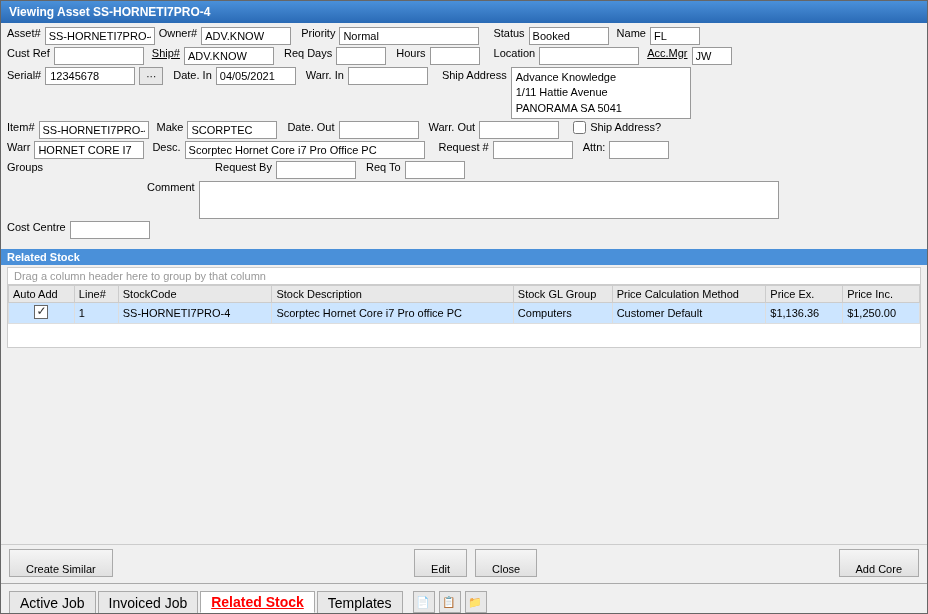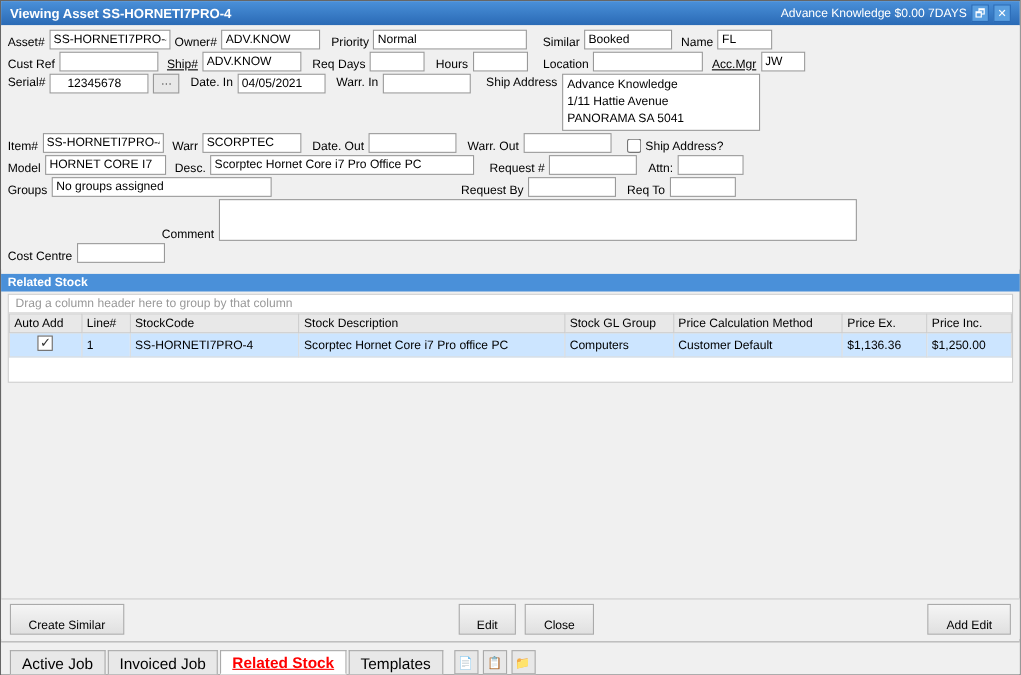--- a/index.html
+++ b/index.html
@@ -22,21 +22,21 @@
       color: white;
       width: 16px;
       height: 16px;
       display: flex; align-items: center; justify-content: center;
       cursor: pointer;
       font-size: 10px;
     }
 
     .form-row {
       display: flex;
-      align-items: flex-end;
+      align-items: flex-start;
       gap: 4px;
       margin-bottom: 2px;
     }
 
     label {
       font-size: 11px;
       white-space: nowrap;
       min-width: fit-content;
     }
 
@@ -195,37 +195,32 @@
       font-size: 10px;
     }
   </style>
 </head>
 <body>
 
 <div class="window">
 
   <div class="title-bar">
     <span class="title-bar-left">Viewing Asset SS-HORNETI7PRO-4</span>
-    <div class="title-bar-right">
-      <span>Advance Knowledge $0.00 7DAYS</span>
-      <div class="title-bar-btn">🗗</div>
-      <div class="title-bar-btn">✕</div>
-    </div>
   </div>
 
   <div style="padding: 4px 6px; background: #f0f0f0;">
 
     <div class="form-row">
       <label>Asset#</label>
       <input type="text" class="field-md" value="SS-HORNETI7PRO-4" style="width: 110px;">
       <label>Owner#</label>
       <input type="text" class="field-md" value="ADV.KNOW" style="width: 90px;">
       <label style="margin-left:6px;">Priority</label>
       <input type="text" value="Normal" style="width: 140px; border: 1px solid rgb(153, 153, 153); height: 18px; padding: 1px 3px; font-size: 11px;">
-      <label style="margin-left:10px;">Similar</label>
+      <label style="margin-left:10px;">Status</label>
       <input type="text" value="Booked" style="width: 80px; border: 1px solid rgb(153, 153, 153); height: 18px; padding: 1px 3px; font-size: 11px;">
       <label style="margin-left:4px;">Name</label>
       <input type="text" value="FL" style="width: 50px; border: 1px solid rgb(153, 153, 153); height: 18px; padding: 1px 3px; font-size: 11px;">
     </div>
 
     <div class="form-row">
       <label>Cust Ref</label>
       <input type="text" value="" style="width: 90px; border: 1px solid rgb(153, 153, 153); height: 18px; padding: 1px 3px; font-size: 11px;">
       <label style="margin-left:4px;text-decoration:underline;">Ship#</label>
       <input type="text" value="ADV.KNOW" style="width: 90px; border: 1px solid rgb(153, 153, 153); height: 18px; padding: 1px 3px; font-size: 11px;">
@@ -234,61 +229,60 @@
       <label style="margin-left:6px;">Hours</label>
       <input type="text" value="" style="width: 50px; border: 1px solid rgb(153, 153, 153); height: 18px; padding: 1px 3px; font-size: 11px;">
       <label style="margin-left:10px;">Location</label>
       <input type="text" value="" style="width: 100px; border: 1px solid rgb(153, 153, 153); height: 18px; padding: 1px 3px; font-size: 11px;">
       <label style="margin-left:4px;text-decoration:underline;">Acc.Mgr</label>
       <input type="text" value="JW" style="width: 40px; border: 1px solid rgb(153, 153, 153); height: 18px; padding: 1px 3px; font-size: 11px;">
     </div>
 
     <div class="form-row" style="align-items:flex-start;">
       <label style="margin-top:2px;">Serial#</label>
-      <input type="text" value="12345678" style="width: 90px; border: 1px solid rgb(153, 153, 153); height: 18px; padding: 1px 15px; font-size: 11px;">
+      <input type="text" value="12345678" style="width: 90px; border: 1px solid rgb(153, 153, 153); height: 18px; padding: 1px 4px; font-size: 11px;">
       <div class="three-dots">···</div>
       <label style="margin-left:6px; margin-top:2px;">Date. In</label>
       <input type="text" value="04/05/2021" style="width: 80px; border: 1px solid rgb(153, 153, 153); height: 18px; padding: 1px 3px; font-size: 11px;">
       <label style="margin-left:6px; margin-top:2px;">Warr. In</label>
       <input type="text" value="" style="width: 80px; border: 1px solid rgb(153, 153, 153); height: 18px; padding: 1px 3px; font-size: 11px;">
       <label style="margin-left:10px; margin-top:2px;">Ship Address</label>
       <div class="ship-address-box">
         <div>Advance Knowledge</div>
         <div>1/11 Hattie Avenue</div>
         <div>PANORAMA SA 5041</div>
       </div>
     </div>
 
     <div class="form-row">
       <label>Item#</label>
       <input type="text" value="SS-HORNETI7PRO-4" style="width: 110px; border: 1px solid rgb(153, 153, 153); height: 18px; padding: 1px 3px; font-size: 11px;">
-      <label style="margin-left:4px;">Warr</label>
+      <label style="margin-left:4px;">Make</label>
       <input type="text" value="SCORPTEC" style="width: 90px; border: 1px solid rgb(153, 153, 153); height: 18px; padding: 1px 3px; font-size: 11px;">
       <label style="margin-left:6px;">Date. Out</label>
       <input type="text" value="" style="width: 80px; border: 1px solid rgb(153, 153, 153); height: 18px; padding: 1px 3px; font-size: 11px;">
       <label style="margin-left:6px;">Warr. Out</label>
       <input type="text" value="" style="width: 80px; border: 1px solid rgb(153, 153, 153); height: 18px; padding: 1px 3px; font-size: 11px;">
       <input type="checkbox" style="margin-left: 10px;">
       <label>Ship Address?</label>
     </div>
 
     <div class="form-row">
-      <label>Model</label>
+      <label>Warr</label>
       <input type="text" value="HORNET CORE I7" style="width: 110px; border: 1px solid rgb(153, 153, 153); height: 18px; padding: 1px 3px; font-size: 11px;">
       <label style="margin-left:4px;">Desc.</label>
       <input type="text" value="Scorptec Hornet Core i7 Pro Office PC" style="width: 240px; border: 1px solid rgb(153, 153, 153); height: 18px; padding: 1px 3px; font-size: 11px;">
       <label style="margin-left:10px;">Request #</label>
       <input type="text" value="" style="width: 80px; border: 1px solid rgb(153, 153, 153); height: 18px; padding: 1px 3px; font-size: 11px;">
       <label style="margin-left:6px;">Attn:</label>
       <input type="text" value="" style="width: 60px; border: 1px solid rgb(153, 153, 153); height: 18px; padding: 1px 3px; font-size: 11px;">
     </div>
 
     <div class="form-row">
       <label>Groups</label>
-      <input type="text" value="No groups assigned" style="width: 200px; border: 1px solid rgb(153, 153, 153); height: 18px; padding: 1px 3px; font-size: 11px;">
       <label style="margin-left:168px;">Request By</label>
       <input type="text" value="" style="width: 80px; border: 1px solid rgb(153, 153, 153); height: 18px; padding: 1px 3px; font-size: 11px;">
       <label style="margin-left:6px;">Req To</label>
       <input type="text" value="" style="width: 60px; border: 1px solid rgb(153, 153, 153); height: 18px; padding: 1px 3px; font-size: 11px;">
     </div>
 
     <div class="form-row">
       <label style="margin-left:140px;">Comment</label>
       <textarea style="width: 580px; height: 38px; border: 1px solid rgb(153, 153, 153); font-size: 11px; padding: 2px; resize: none;"></textarea>
     </div>
@@ -337,21 +331,21 @@
       </table>
     </div>
   </div>
 
   <div class="bottom-buttons">
     <button class="btn">Create Similar</button>
     <div style="flex:1;"></div>
     <button class="btn">Edit</button>
     <button class="btn">Close</button>
     <div style="flex:1;"></div>
-    <button class="btn">Add Edit</button>
+    <button class="btn">Add Core</button>
   </div>
 
   <div class="tab-bar">
     <div class="tab">
       <span>Active Job</span>
     </div>
     <div class="tab">
       <span>Invoiced Job</span>
     </div>
     <div class="tab active">

